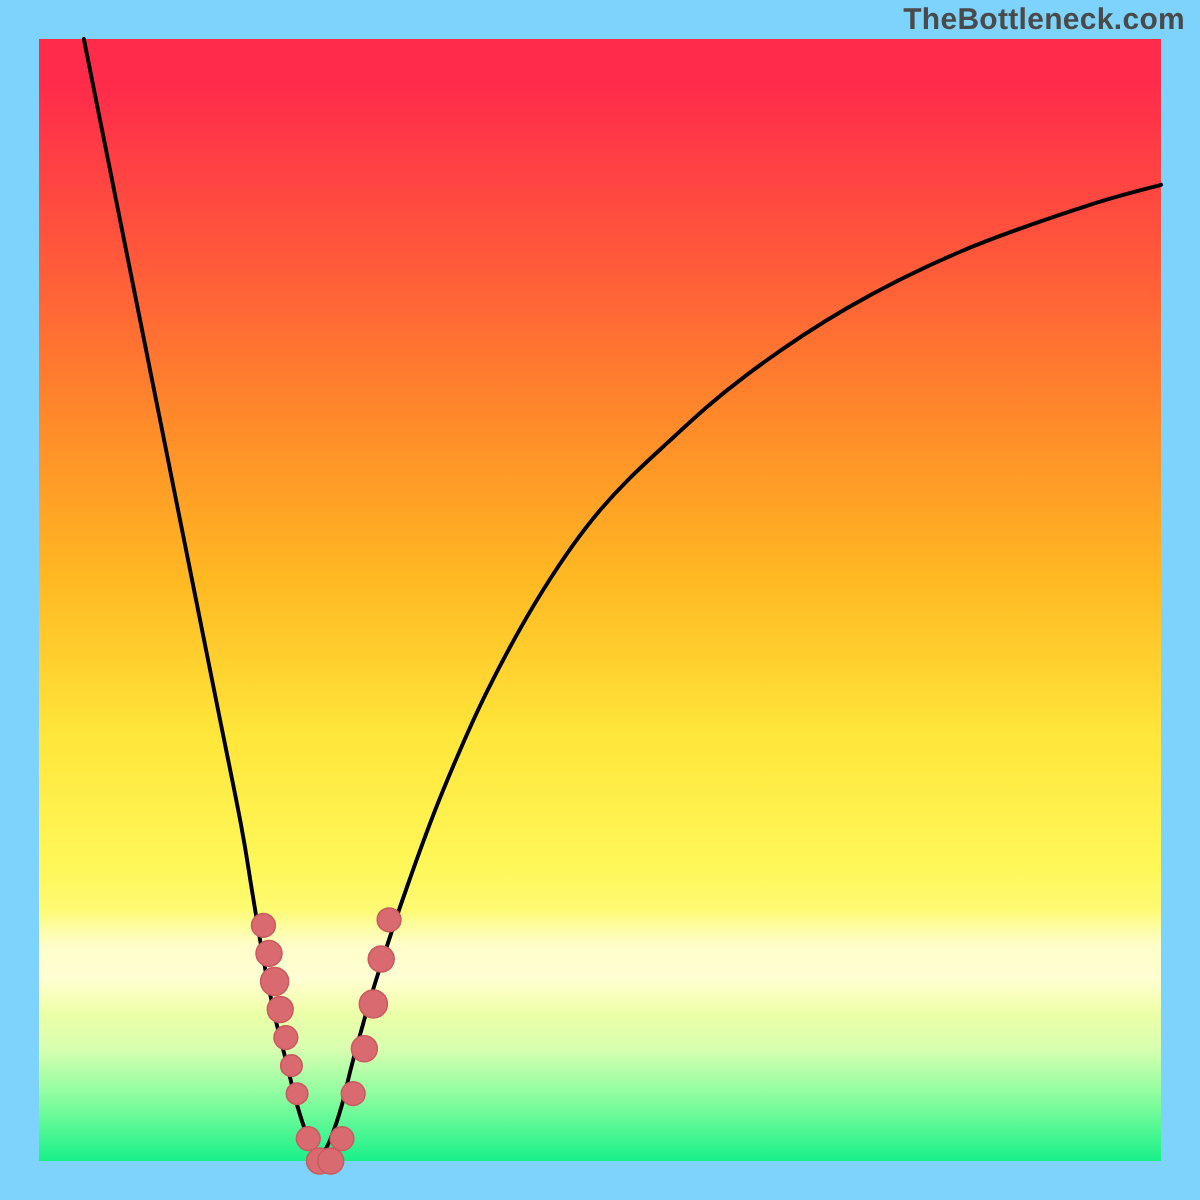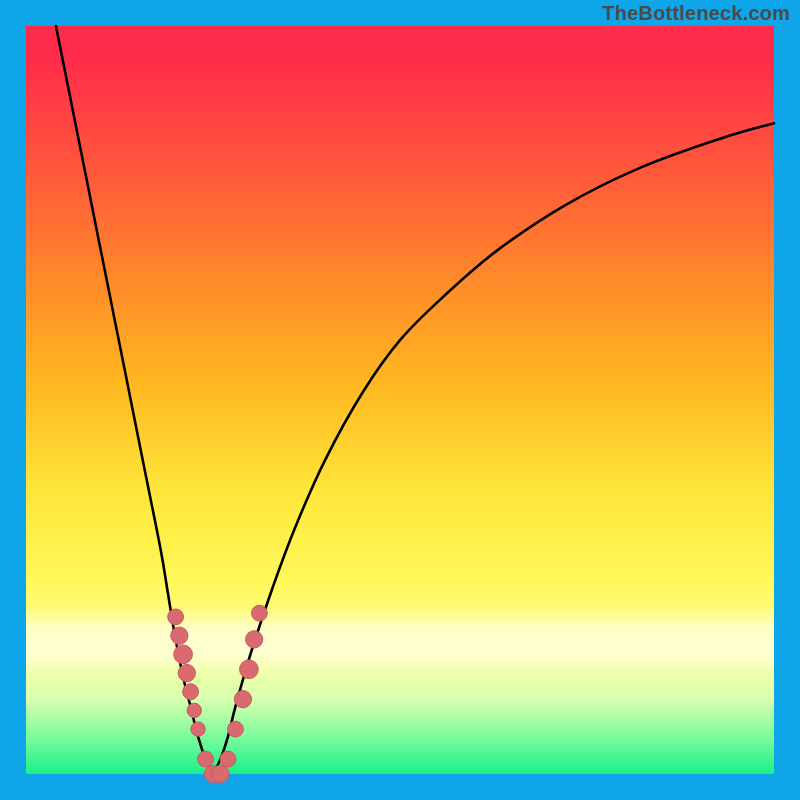--- a/index.html
+++ b/index.html
@@ -7,21 +7,21 @@
     padding: 0;
     width: 800px;
     height: 800px;
     background: #000;
     overflow: hidden;
   }
   .stage {
     position: relative;
     width: 800px;
     height: 800px;
-    background: #0ea5e9;
+    background: #7dd3fc;
     text-decoration: underline;
   }
   .plot {
     position: absolute;
     left: 26px;
     top: 26px;
     width: 748px;
     height: 748px;
     background: linear-gradient(
       to bottom,

